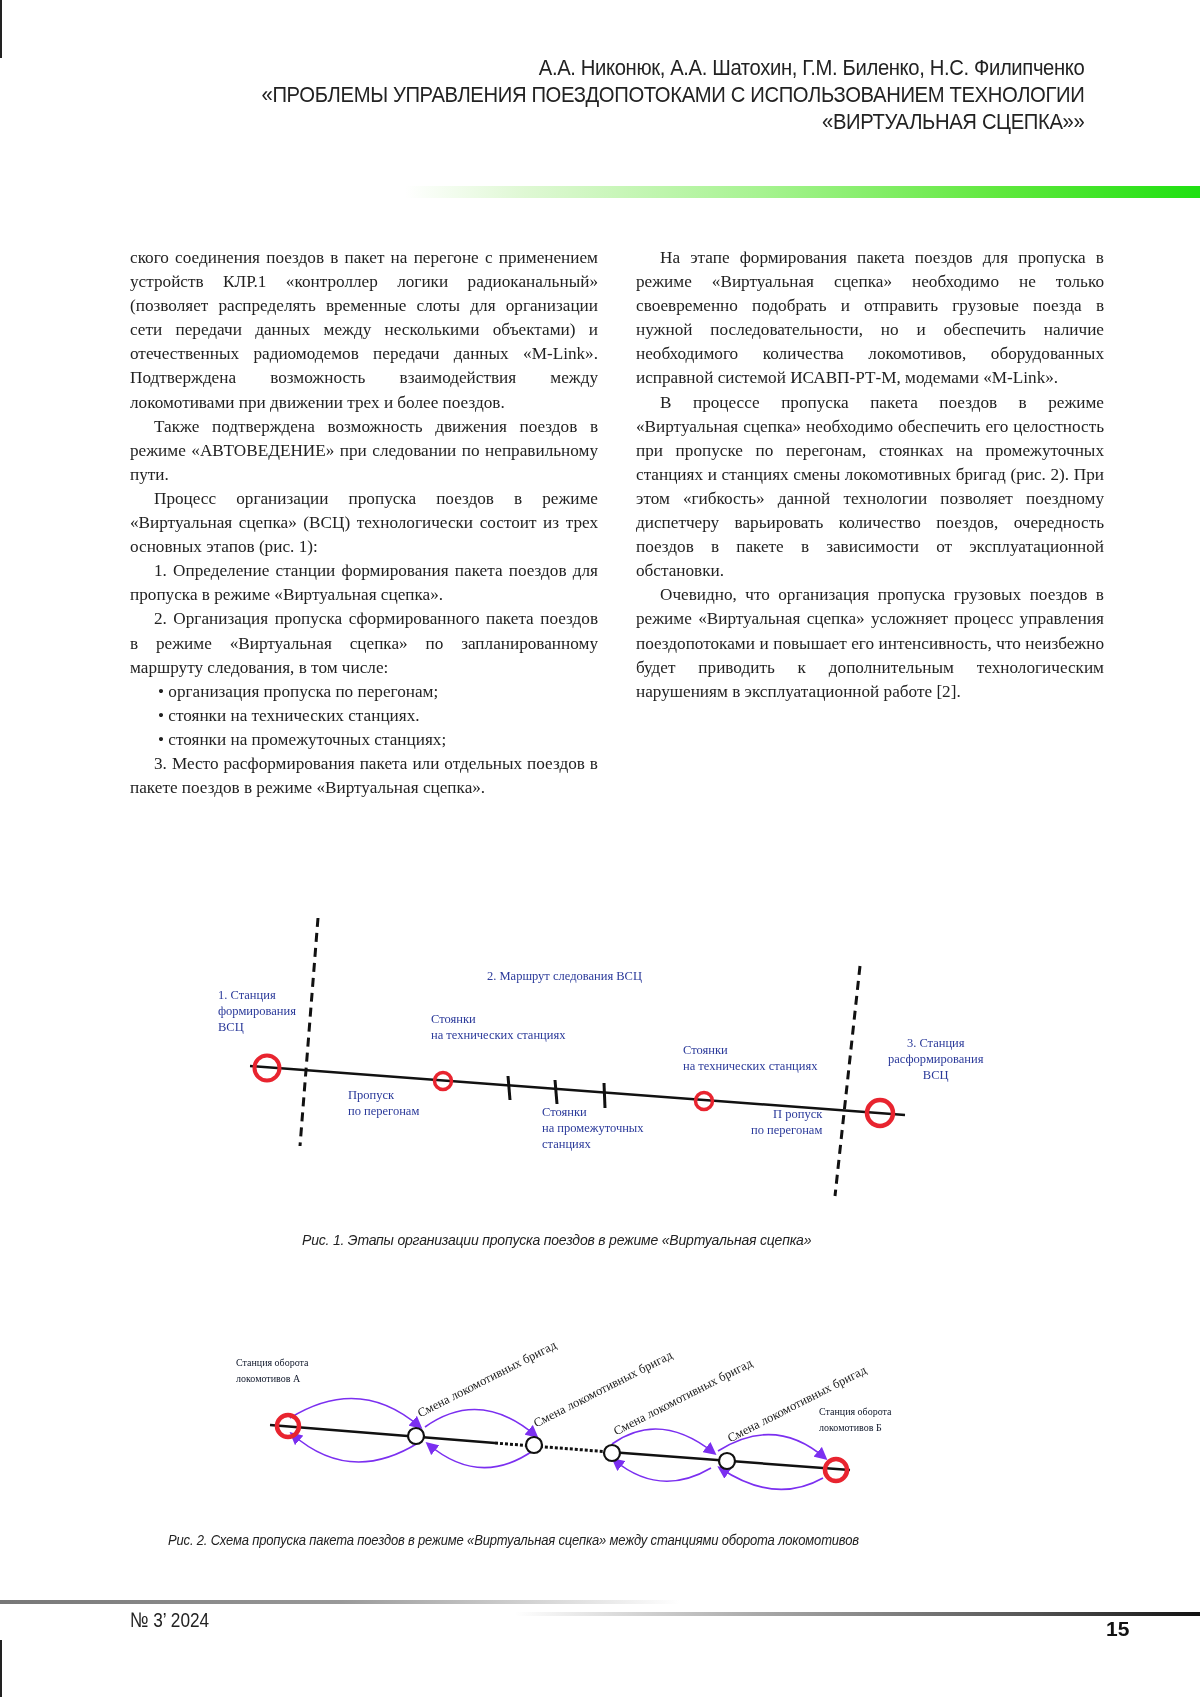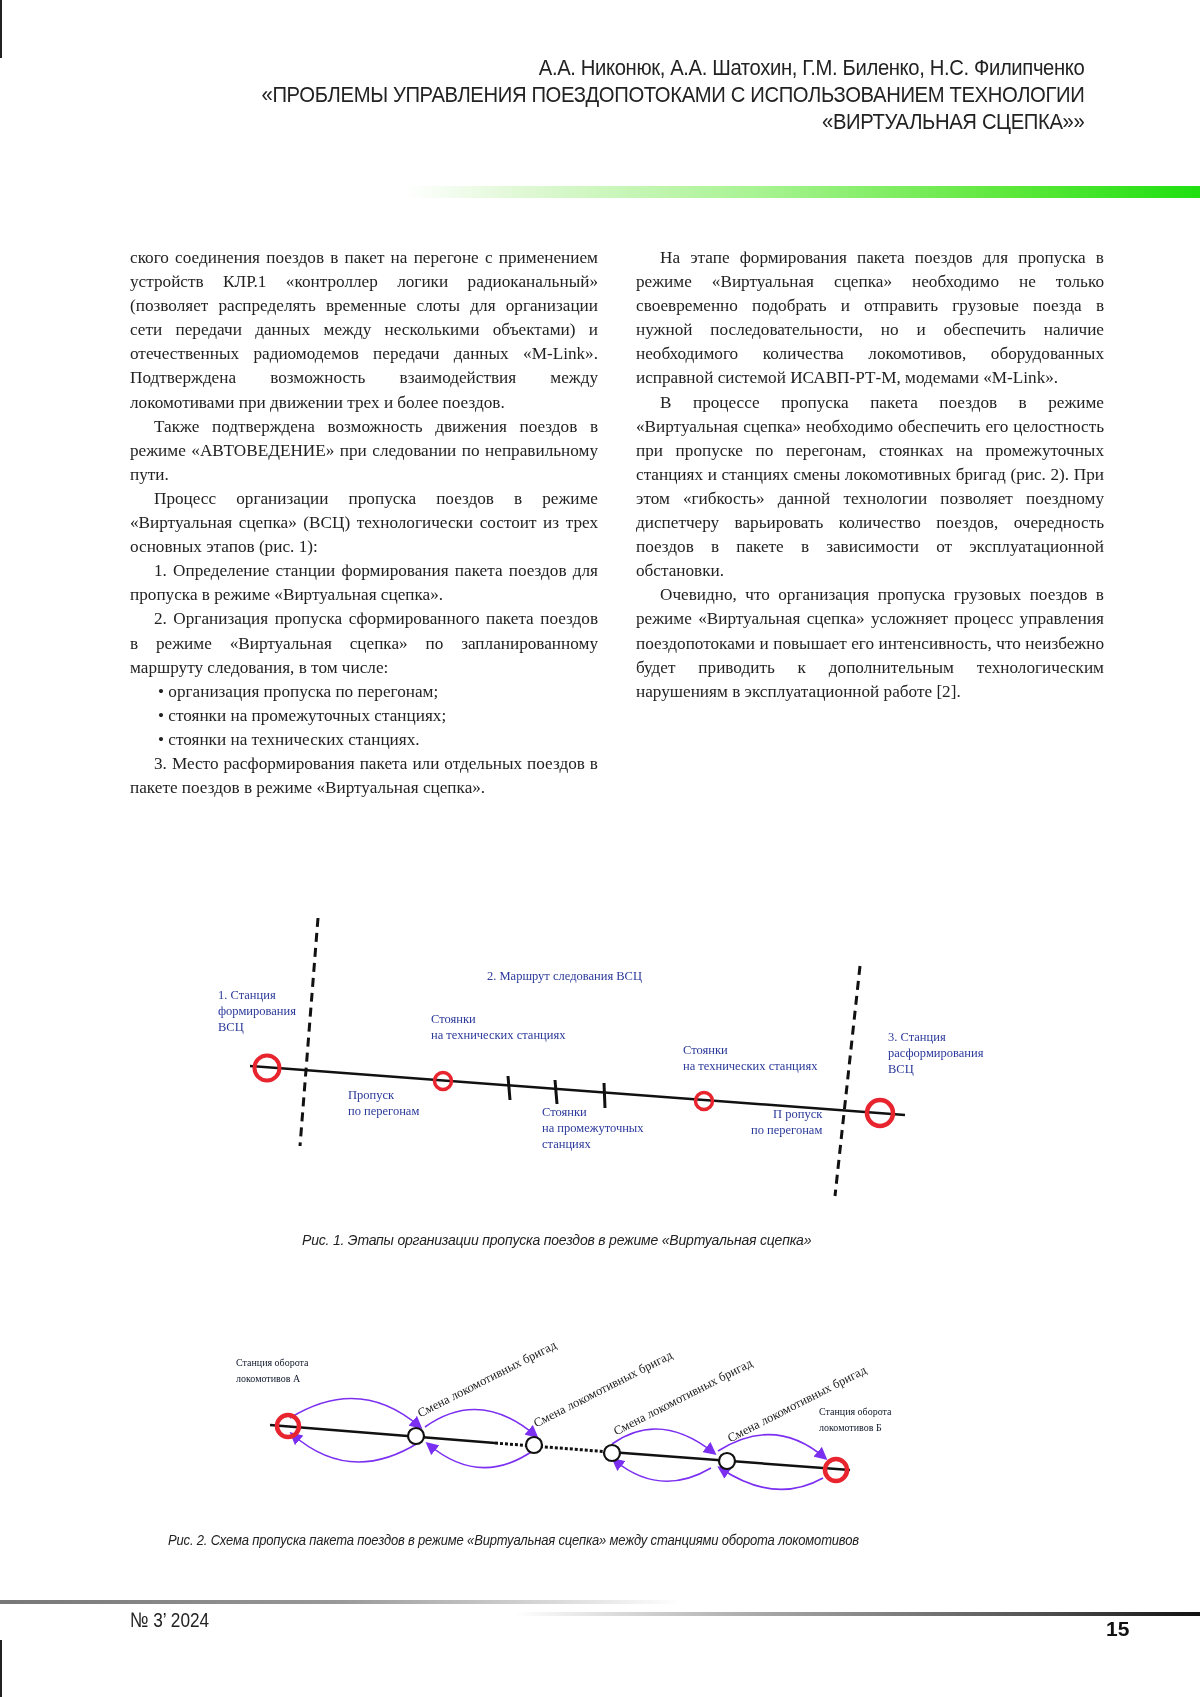--- a/index.html
+++ b/index.html
@@ -58,22 +58,22 @@
 
 <div class="green-bar"></div>
 
 <div class="col left">
   <p>ского соединения поездов в пакет на перегоне с применением устройств КЛР.1 «контроллер логики радиоканальный» (позволяет распределять временные слоты для организации сети передачи данных между несколькими объектами) и отечественных радиомодемов передачи данных «M-Link». Подтверждена возможность взаимодействия между локомотивами при движении трех и более поездов.</p>
   <p class="indent">Также подтверждена возможность движения поездов в режиме «АВТОВЕДЕНИЕ» при следовании по неправильному пути.</p>
   <p class="indent">Процесс организации пропуска поездов в режиме «Виртуальная сцепка» (ВСЦ) технологически состоит из трех основных этапов (рис. 1):</p>
   <p class="indent">1. Определение станции формирования пакета поездов для пропуска в режиме «Виртуальная сцепка».</p>
   <p class="indent">2. Организация пропуска сформированного пакета поездов в режиме «Виртуальная сцепка» по запланированному маршруту следования, в том числе:</p>
   <p class="bullet">• организация пропуска по перегонам;</p>
+  <p class="bullet">• стоянки на технических станциях.</p>
   <p class="bullet">• стоянки на промежуточных станциях;</p>
-  <p class="bullet">• стоянки на технических станциях.</p>
   <p class="indent">3. Место расформирования пакета или отдельных поездов в пакете поездов в режиме «Виртуальная сцепка».</p>
 </div>
 
 <div class="col right">
   <p class="indent">На этапе формирования пакета поездов для пропуска в режиме «Виртуальная сцепка» необходимо не только своевременно подобрать и отправить грузовые поезда в нужной последовательности, но и обеспечить наличие необходимого количества локомотивов, оборудованных исправной системой ИСАВП-РТ-М, модемами «M-Link».</p>
   <p class="indent">В процессе пропуска пакета поездов в режиме «Виртуальная сцепка» необходимо обеспечить его целостность при пропуске по перегонам, стоянках на промежуточных станциях и станциях смены локомотивных бригад (рис. 2). При этом «гибкость» данной технологии позволяет поездному диспетчеру варьировать количество поездов, очередность поездов в пакете в зависимости от эксплуатационной обстановки.</p>
   <p class="indent">Очевидно, что организация пропуска грузовых поездов в режиме «Виртуальная сцепка» усложняет процесс управления поездопотоками и повышает его интенсивность, что неизбежно будет приводить к дополнительным технологическим нарушениям в эксплуатационной работе [2].</p>
 </div>
 
 <div class="fig1">
@@ -115,21 +115,21 @@
     <div>станциях</div>
   </div>
   <div class="flabel" style="left:483px; top:132px;">
     <div>Стоянки</div>
     <div>на технических станциях</div>
   </div>
   <div class="flabel" style="left:551px; top:196px; text-align:right;">
     <div>П ропуск</div>
     <div>по перегонам</div>
   </div>
-  <div class="flabel" style="left:688px; top:119px;">
+  <div class="flabel" style="left:688px; top:125px;text-align:center;">
     <div>3. Станция</div>
     <div>расформирования</div>
     <div>ВСЦ</div>
   </div>
 </div>
 
 <div class="caption c1">Рис. 1. Этапы организации пропуска поездов в режиме «Виртуальная сцепка»</div>
 
 <div class="fig2">
   <svg width="780" height="190" viewBox="0 0 780 190">

